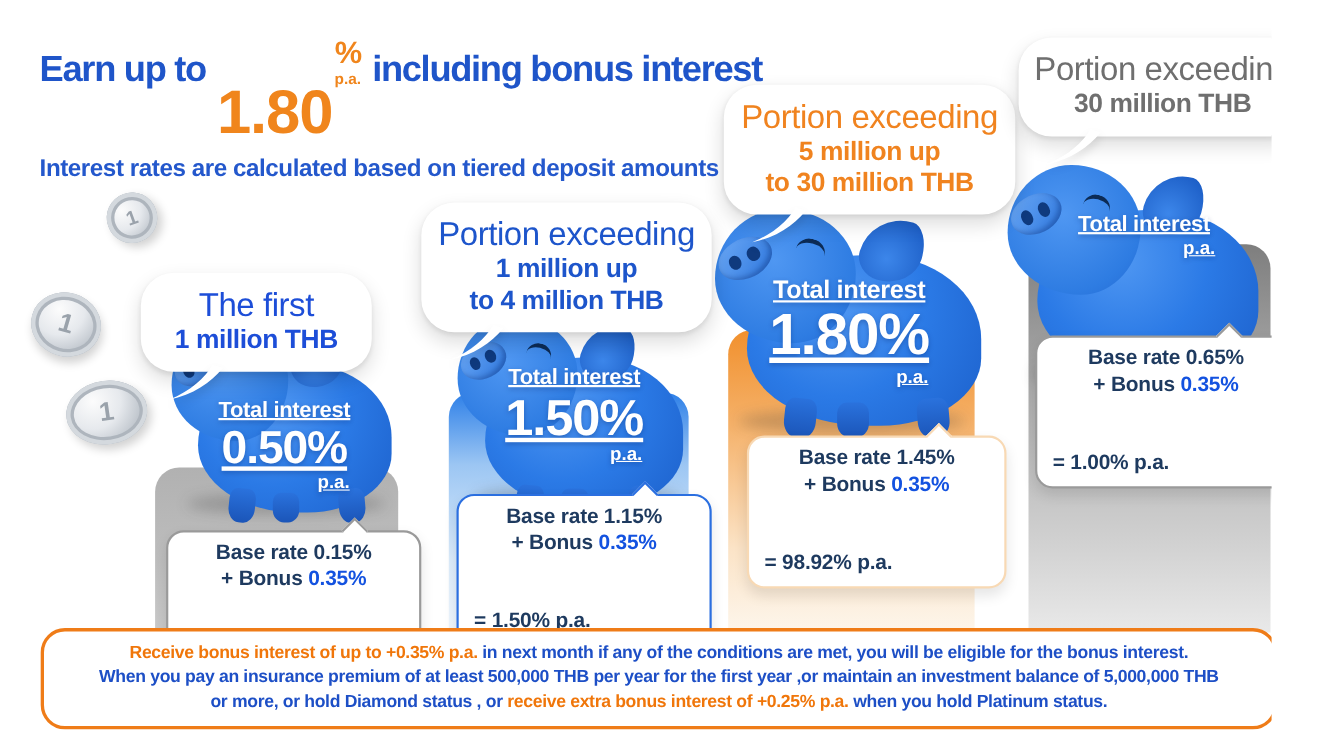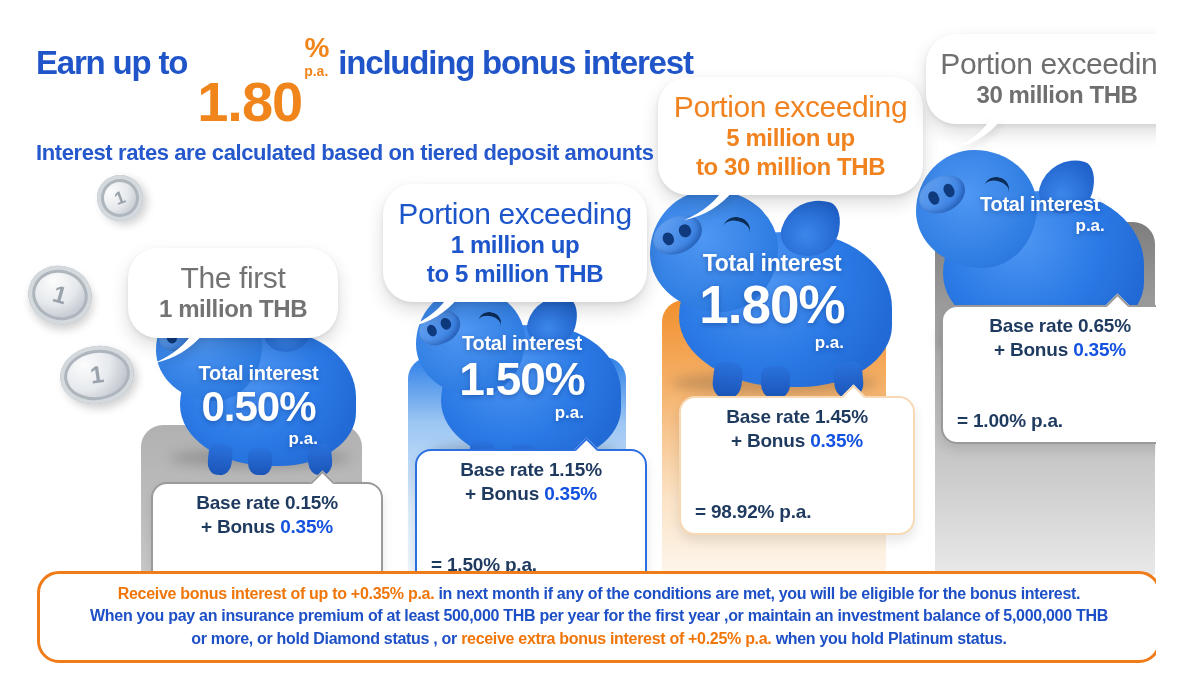--- a/index.html
+++ b/index.html
@@ -64,42 +64,42 @@
     background:linear-gradient(180deg,#2a72dd,#1b55b8);}
   .pig .leg-1{left:26%;transform:rotate(6deg);}
   .pig .leg-2{left:46%;top:84%;height:15%;}
   .pig .leg-3{left:76%;transform:rotate(-5deg);}
   .t1 .pig{left:156px;top:295px;width:200px;height:182px;}
   .t2 .pig{left:416px;top:288px;width:205px;height:186px;}
   .t3 .pig{left:650px;top:190px;width:242px;height:210px;}
   .t4 .pig{left:916px;top:150px;width:228px;height:204px;}
   
   .pig-text{position:absolute;z-index:5;text-align:center;color:#ffffff;
-    text-shadow:0 2px 5px rgba(8,40,110,.35);}
+    text-shadow:0 2px 5px rgba(8,40,110,.35);text-decoration:underline;}
   .pig-text .label{font-size:20px;font-weight:bold;letter-spacing:-0.3px;}
   .pig-text .rate{font-size:44px;font-weight:bold;line-height:1.05;letter-spacing:-1px;}
   .pig-text .unit{font-size:17px;font-weight:bold;text-align:right;padding-right:14%;}
   .t1 .pig-text{left:176px;top:362px;width:165px;}
   .t1 .pig-text .rate{font-size:42px;}
   .t2 .pig-text{left:436px;top:332px;width:172px;}
   .t2 .pig-text .rate{font-size:46px;}
   .t3 .pig-text{left:672px;top:250px;width:200px;}
   .t3 .pig-text .label{font-size:23px;}
   .t3 .pig-text .rate{font-size:53px;}
   .t4 .pig-text{left:950px;top:193px;width:180px;}
   .t4 .pig-text .rate{font-size:44px;}
   
   .bubble{position:absolute;z-index:6;background:#ffffff;border-radius:30px;
     box-shadow:0 8px 18px rgba(0,0,0,.14), 0 2px 4px rgba(0,0,0,.07);
     padding:12px 10px 14px;text-align:center;line-height:1.18;letter-spacing:-0.4px;}
   .bubble .l1{font-size:30px;}
   .bubble .lb{font-size:24px;font-weight:bold;}
   .bubble .tail{position:absolute;left:24px;bottom:-27px;width:54px;height:34px;
     filter:drop-shadow(0 5px 4px rgba(0,0,0,.10));}
-  .t1 .bubble{left:128px;top:248px;width:190px;color:#737373;}
+  .t1 .bubble{left:128px;top:248px;width:190px;color:#1d4ed8;}
   .t2 .bubble{left:383px;top:184px;width:244px;color:#1d55cb;}
   .t3 .bubble{left:658px;top:77px;width:245px;color:#f0831f;}
   .t4 .bubble{left:926px;top:34px;width:242px;color:#6f6f6f;}
   
   .info{position:absolute;z-index:7;background:#ffffff;border:2.5px solid var(--bc);
     border-radius:16px;padding:7px 14px 9px;font-size:19px;font-weight:bold;color:#1e3a5f;
     line-height:1.24;letter-spacing:-0.2px;box-shadow:0 6px 12px rgba(0,0,0,.10);}
   .info::before{content:"";position:absolute;top:-10px;right:22%;width:15px;height:15px;
     background:#ffffff;border-left:2.5px solid var(--bc);border-top:2.5px solid var(--bc);
     transform:rotate(45deg);}
@@ -194,21 +194,21 @@
       <div class="leg leg-3"></div>
     </div>
     <div class="pig-text">
       <div class="label">Total interest</div>
       <div class="rate">1.50%</div>
       <div class="unit">p.a.</div>
     </div>
     <div class="bubble">
       <div class="l1">Portion exceeding</div>
       <div class="lb">1 million up</div>
-      <div class="lb">to 5 million THB</div>
+      <div class="lb">to 4 million THB</div>
       <svg class="tail" viewBox="0 0 60 36">
           <path d="M46,0 C38,13 24,26 2,35 C26,30 44,18 56,3 Z" fill="#ffffff"></path>
         </svg>
     </div>
     <div class="info">
       <div class="r1">Base rate 1.15%</div>
       <div class="r2"><span>+ Bonus </span><span class="bonus">0.35%</span></div>
       <div class="r3">= 1.50% p.a.</div>
     </div>
   </div>

